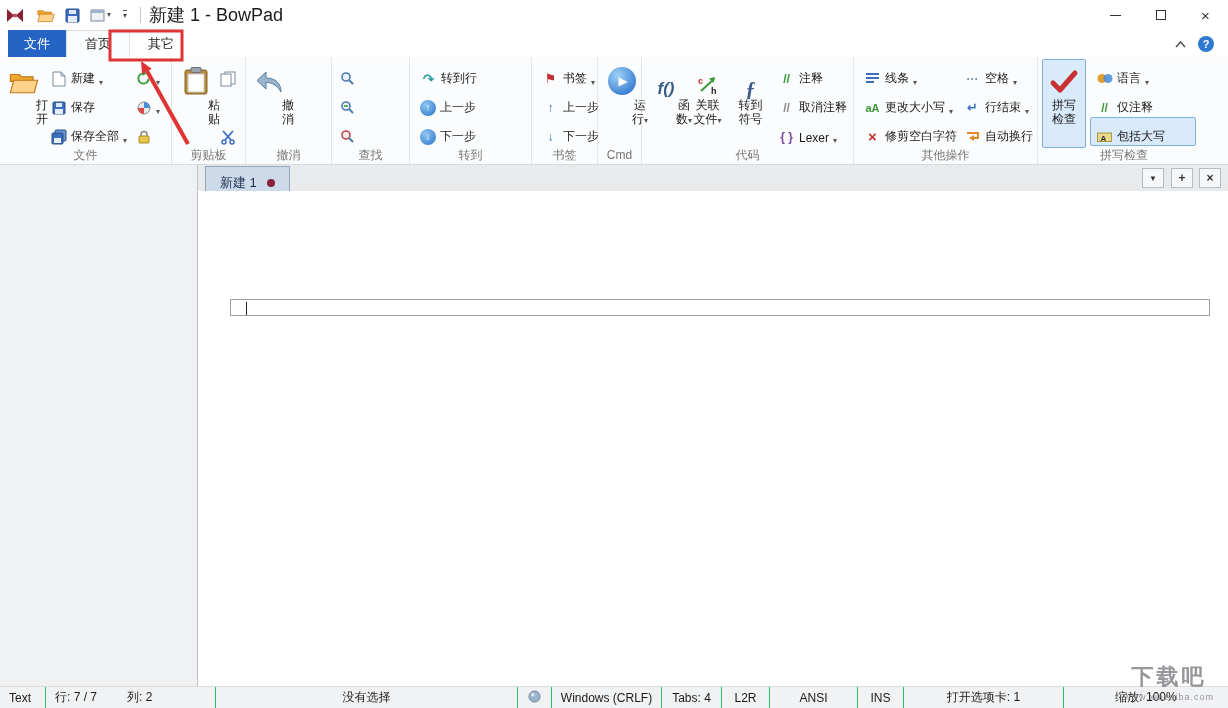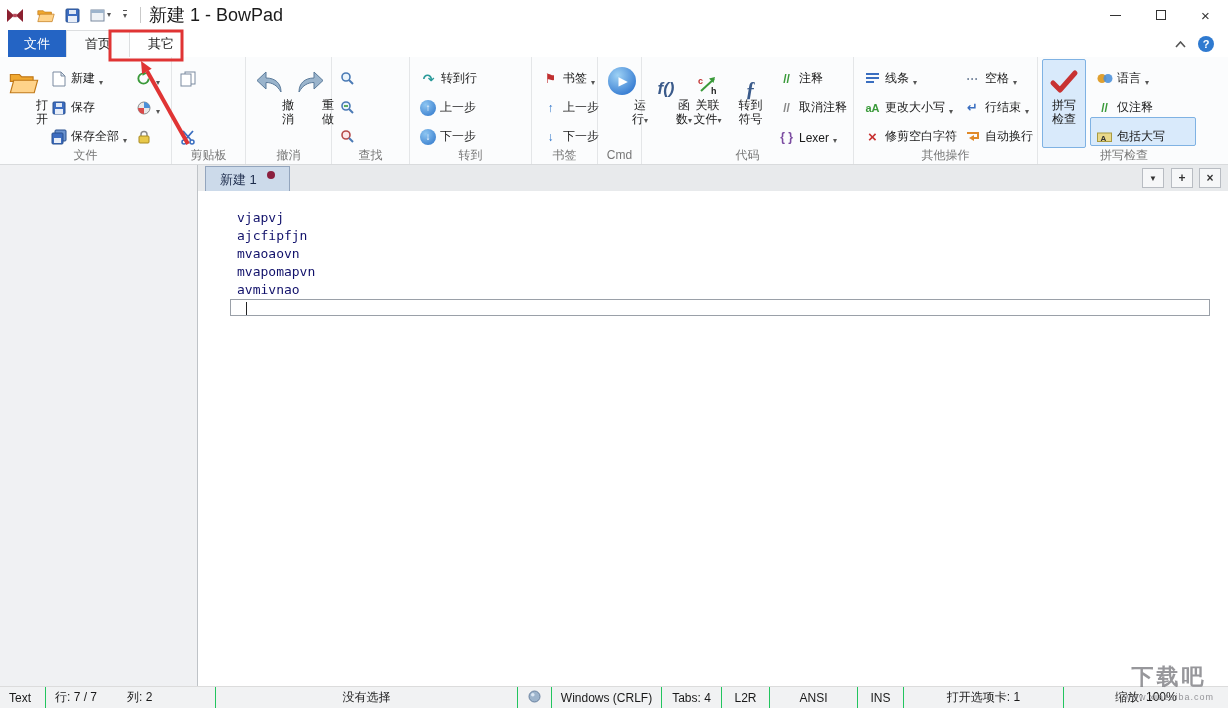--- a/index.html
+++ b/index.html
@@ -43,21 +43,21 @@
   .ico16{width:17px;height:17px;display:flex;align-items:center;justify-content:center;flex:0 0 auto;}
   .active-btn{background:#d9eafb;border:1px solid #7fb2e3;}
 
   
   .gi{font-weight:bold;font-size:12px;line-height:12px;}
   .circ-arrow{width:16px;height:16px;border-radius:50%;background:radial-gradient(circle at 35% 30%,#8ec6f2,#2a72c8);color:#fff;display:flex;align-items:center;justify-content:center;font-size:10px;line-height:10px;}
   .play-circ{width:28px;height:28px;border-radius:50%;background:radial-gradient(circle at 35% 30%,#9ed2f5,#1a64c8);color:#fff;display:flex;align-items:center;justify-content:center;font-size:12px;padding-left:2px;}
 
   
   .tabbar{position:absolute;top:165px;left:0;width:100%;height:26px;background:#e8eaec;}
-  .doctab{position:absolute;left:205px;top:1px;height:32px;display:flex;align-items:flex-start;gap:10px;padding:4px 14px;background:#ccdaea;border:1px solid #93a5bd;border-bottom:none;font-size:13px;color:#1b2a4a;}
+  .doctab{position:absolute;left:205px;top:1px;height:32px;display:flex;align-items:center;gap:10px;padding:11px 14px;background:#ccdaea;border:1px solid #93a5bd;border-bottom:none;font-size:13px;color:#1b2a4a;}
   .moddot{width:8px;height:8px;border-radius:50%;background:#8b1f3f;}
   .tbtn{position:absolute;top:3px;width:22px;height:20px;background:#f6f7f8;border:1px solid #b8bcc2;display:flex;align-items:center;justify-content:center;font-size:12px;color:#333;}
   .tbtn.menu{font-size:8px;}
 
   
   .main{position:absolute;top:191px;left:0;width:100%;height:495px;background:#fff;}
   .sidepanel{position:absolute;left:0;top:-26px;width:198px;height:521px;background:#f0f1f3;border-right:1px solid #bfc3c7;}
   .editor{position:absolute;left:199px;top:0;width:1029px;height:100%;background:#fff;}
   .code{padding:18px 0 0 38px;}
   .line{height:18px;line-height:18px;font-family:"DejaVu Sans Mono","Liberation Mono",monospace;font-size:13px;color:#10106a;white-space:pre;}
@@ -209,20 +209,30 @@
               </svg>
             </span>
         </div>
       </div>
     </div>
     <div class="glabel">文件</div>
   </div>
 
   <div class="grp" style="width:74px">
     <div class="gc">
+      <div class="rb">
+        <span class="ico">
+          <svg width="24" height="28">
+              <rect x="1" y="3" width="22" height="24" rx="2" fill="#b58a3a" stroke="#8a6520"></rect>
+              <rect x="7" y="0.5" width="10" height="5" rx="1" fill="#9aa2ac" stroke="#6a737d"></rect>
+              <rect x="4" y="7" width="16" height="18" fill="#fff" stroke="#c8c8c8"></rect>
+            </svg>
+        </span>
+        <span class="cap w1"><span>粘贴</span></span>
+      </div>
       <div class="gcol" style="width:28px">
         <div class="rs" style="padding:0 2px">
           <span class="ico16">
               <svg width="16" height="16">
                 <rect x="5" y="1" width="10" height="12" fill="#fff" stroke="#7a8aa0"></rect>
                 <rect x="1" y="3" width="10" height="12" fill="#fff" stroke="#7a8aa0"></rect>
               </svg>
             </span>
         </div>
         <div class="rs" style="padding:0 2px;margin-top:29px">
@@ -241,28 +251,20 @@
 
   <div class="grp" style="width:86px">
     <div class="gc">
       <div class="rb">
         <span class="ico">
           <svg width="30" height="26" viewBox="0 0 30 26">
               <path d="M11 3 L11 9 C20 9 26 14 26 23 C22 16 17 13.5 11 13.5 L11 20 L2 11.5 Z" fill="#9ab4cc" stroke="#5a7a9a"></path>
             </svg>
         </span>
         <span class="cap w1"><span>撤消</span></span>
-      </div>
-      <div class="rb">
-        <span class="ico">
-          <svg width="30" height="26" viewBox="0 0 30 26" style="transform:scaleX(-1)">
-              <path d="M11 3 L11 9 C20 9 26 14 26 23 C22 16 17 13.5 11 13.5 L11 20 L2 11.5 Z" fill="#9ab4cc" stroke="#5a7a9a"></path>
-            </svg>
-        </span>
-        <span class="cap w1"><span>重做</span></span>
       </div>
     </div>
     <div class="glabel">撤消</div>
   </div>
 
   <div class="grp" style="width:78px">
     <div class="gc">
       <div class="gcol" style="width:28px">
         <div class="rs" style="padding:0 2px">
           <span class="ico16">
@@ -480,27 +482,20 @@
     <span class="moddot"></span>
   </div>
   <span class="tbtn menu" style="left:1142px">▼</span>
   <span class="tbtn" style="left:1171px;font-weight:bold">+</span>
   <span class="tbtn" style="left:1199px;font-weight:bold">×</span>
 </div>
 
 <div class="main">
   <div class="sidepanel"></div>
   <div class="editor">
-    <div class="code">
-      <div class="line">vjapvj</div>
-      <div class="line">ajcfipfjn</div>
-      <div class="line">mvaoaovn</div>
-      <div class="line">mvapomapvn</div>
-      <div class="line">avmivnao</div>
-    </div>
     <div class="curline">
       <span class="caret"></span>
     </div>
   </div>
 </div>
 
 <div class="statusbar">
   <div class="scell left" style="width:46px">Text</div>
   <div class="scell left poscell" style="width:170px">
     <span>行: 7 / 7</span>

